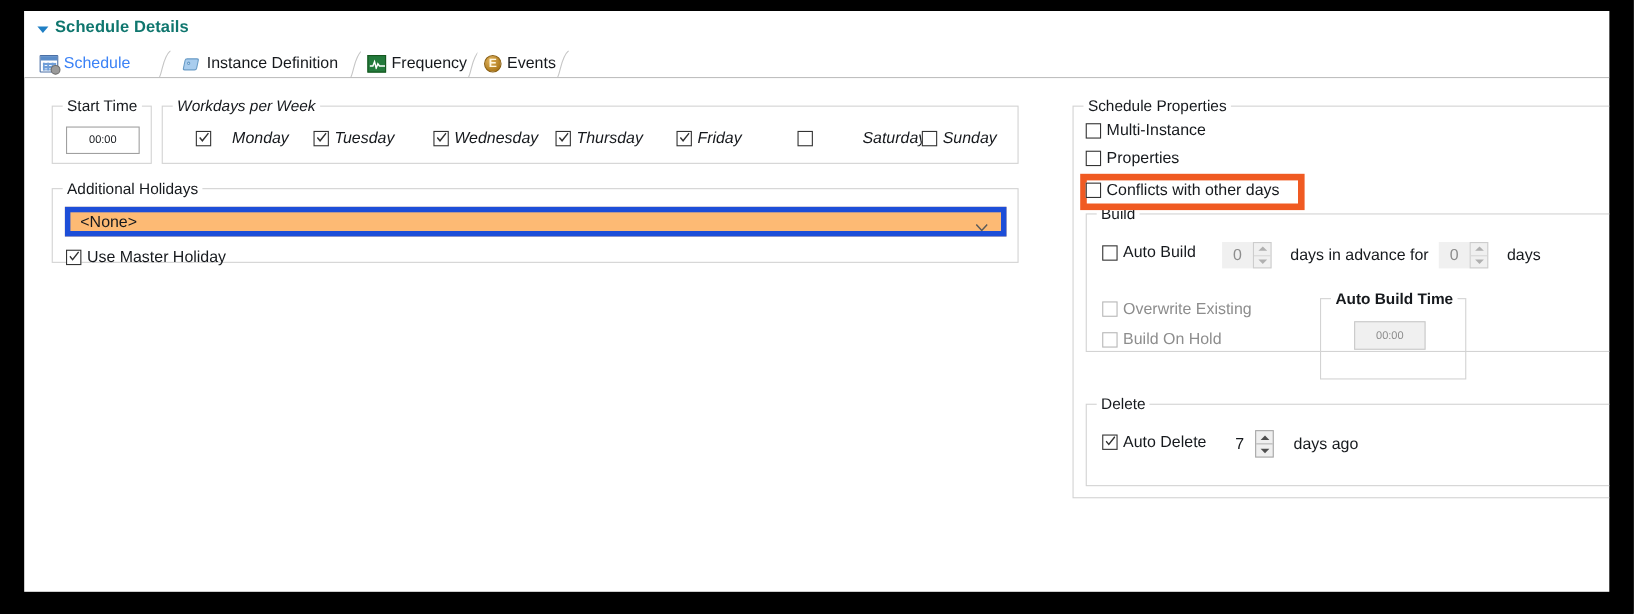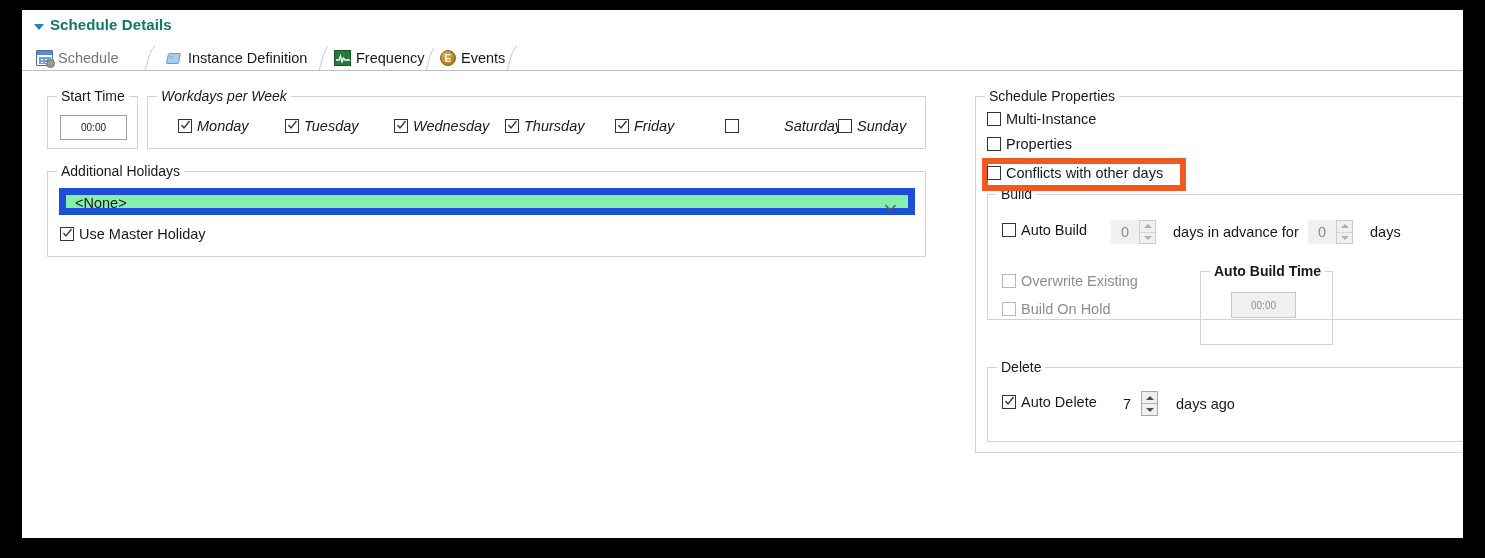--- a/index.html
+++ b/index.html
@@ -73,21 +73,21 @@
     align-items: center;
     padding: 0 6px 0 6px;
     white-space: nowrap;
     background: #ffffff;
   }
   .tab .tab-label {
     font-size: 14.5px;
     color: #16191d;
     margin-left: 5px;
   }
-  .tab.active .tab-label { color: #737373; }
+  .tab.active .tab-label { color: #3b82f6; }
   .tab.active::after {
     content: "";
     position: absolute;
     left: 0; bottom: -3px;
     width: 100%; height: 3px;
     background: #ffffff;
   }
   .tab-sep {
     position: absolute;
     top: 4px;
@@ -224,24 +224,24 @@
     align-items: center;
     justify-content: center;
   }
   .timebox.disabled {
     background: #f0f0f0;
     border-color: #c8c8c8;
     color: #8d8d8d;
   }
   .combobox {
     position: absolute;
-    border: 7px solid #1d4ed8;
-    background: #86efac;
-    display: flex;
-    align-items: flex-start;
+    border: 5px solid #1d4ed8;
+    background: #fdba74;
+    display: flex;
+    align-items: flex-end;
   }
   .combobox .cb-text {
     font-size: 14.5px;
     color: #16191d;
     margin-left: 9px;
   }
   .combobox .chev {
     position: absolute;
     right: 12px; top: 50%;
     margin-top: -4px;
@@ -379,21 +379,21 @@
     </div>
 
     <div class="group" style="left:25px; top:86px; width:91px; height:53px;">
       <span class="group-title">Start Time</span>
       <div class="timebox" style="left:12px; top:18px; width:67px; height:25px;">00:00</div>
     </div>
 
     <div class="group" style="left:125px; top:86px; width:779px; height:53px;font-style:italic;">
       <span class="group-title">Workdays per Week</span>
 
-      <div class="cb" style="left:30px; top:21px;">
+      <div class="cb" style="left:30px; top:21px;gap:14px;">
         <span class="box">
           <svg class="tick" viewBox="0 0 9 10">
               <polyline points="0.5,5 3,8 8.5,1" fill="none" stroke="#333" stroke-width="1.3"></polyline>
             </svg>
         </span>
         <span class="lbl">Monday</span>
       </div>
 
       <div class="cb" style="left:137px; top:21px;">
         <span class="box">
@@ -435,21 +435,21 @@
         <span class="box"></span>
         <span class="lbl">Saturday</span>
       </div>
 
       <div class="cb" style="left:690px; top:21px;">
         <span class="box"></span>
         <span class="lbl">Sunday</span>
       </div>
     </div>
 
-    <div class="group" style="left:25px; top:161px; width:879px; height:86px;">
+    <div class="group" style="left:25px; top:161px; width:879px; height:68px;">
       <span class="group-title">Additional Holidays</span>
 
       <div class="combobox" style="left:11px; top:16px; width:856px; height:27px;">
         <span class="cb-text">&lt;None&gt;</span>
         <span class="chev">
           <svg viewBox="0 0 11 8" width="11" height="8">
               <polyline points="0.5,1 5.5,6.5 10.5,1" fill="none" stroke="#5a5a5a" stroke-width="1.4"></polyline>
             </svg>
         </span>
       </div>

